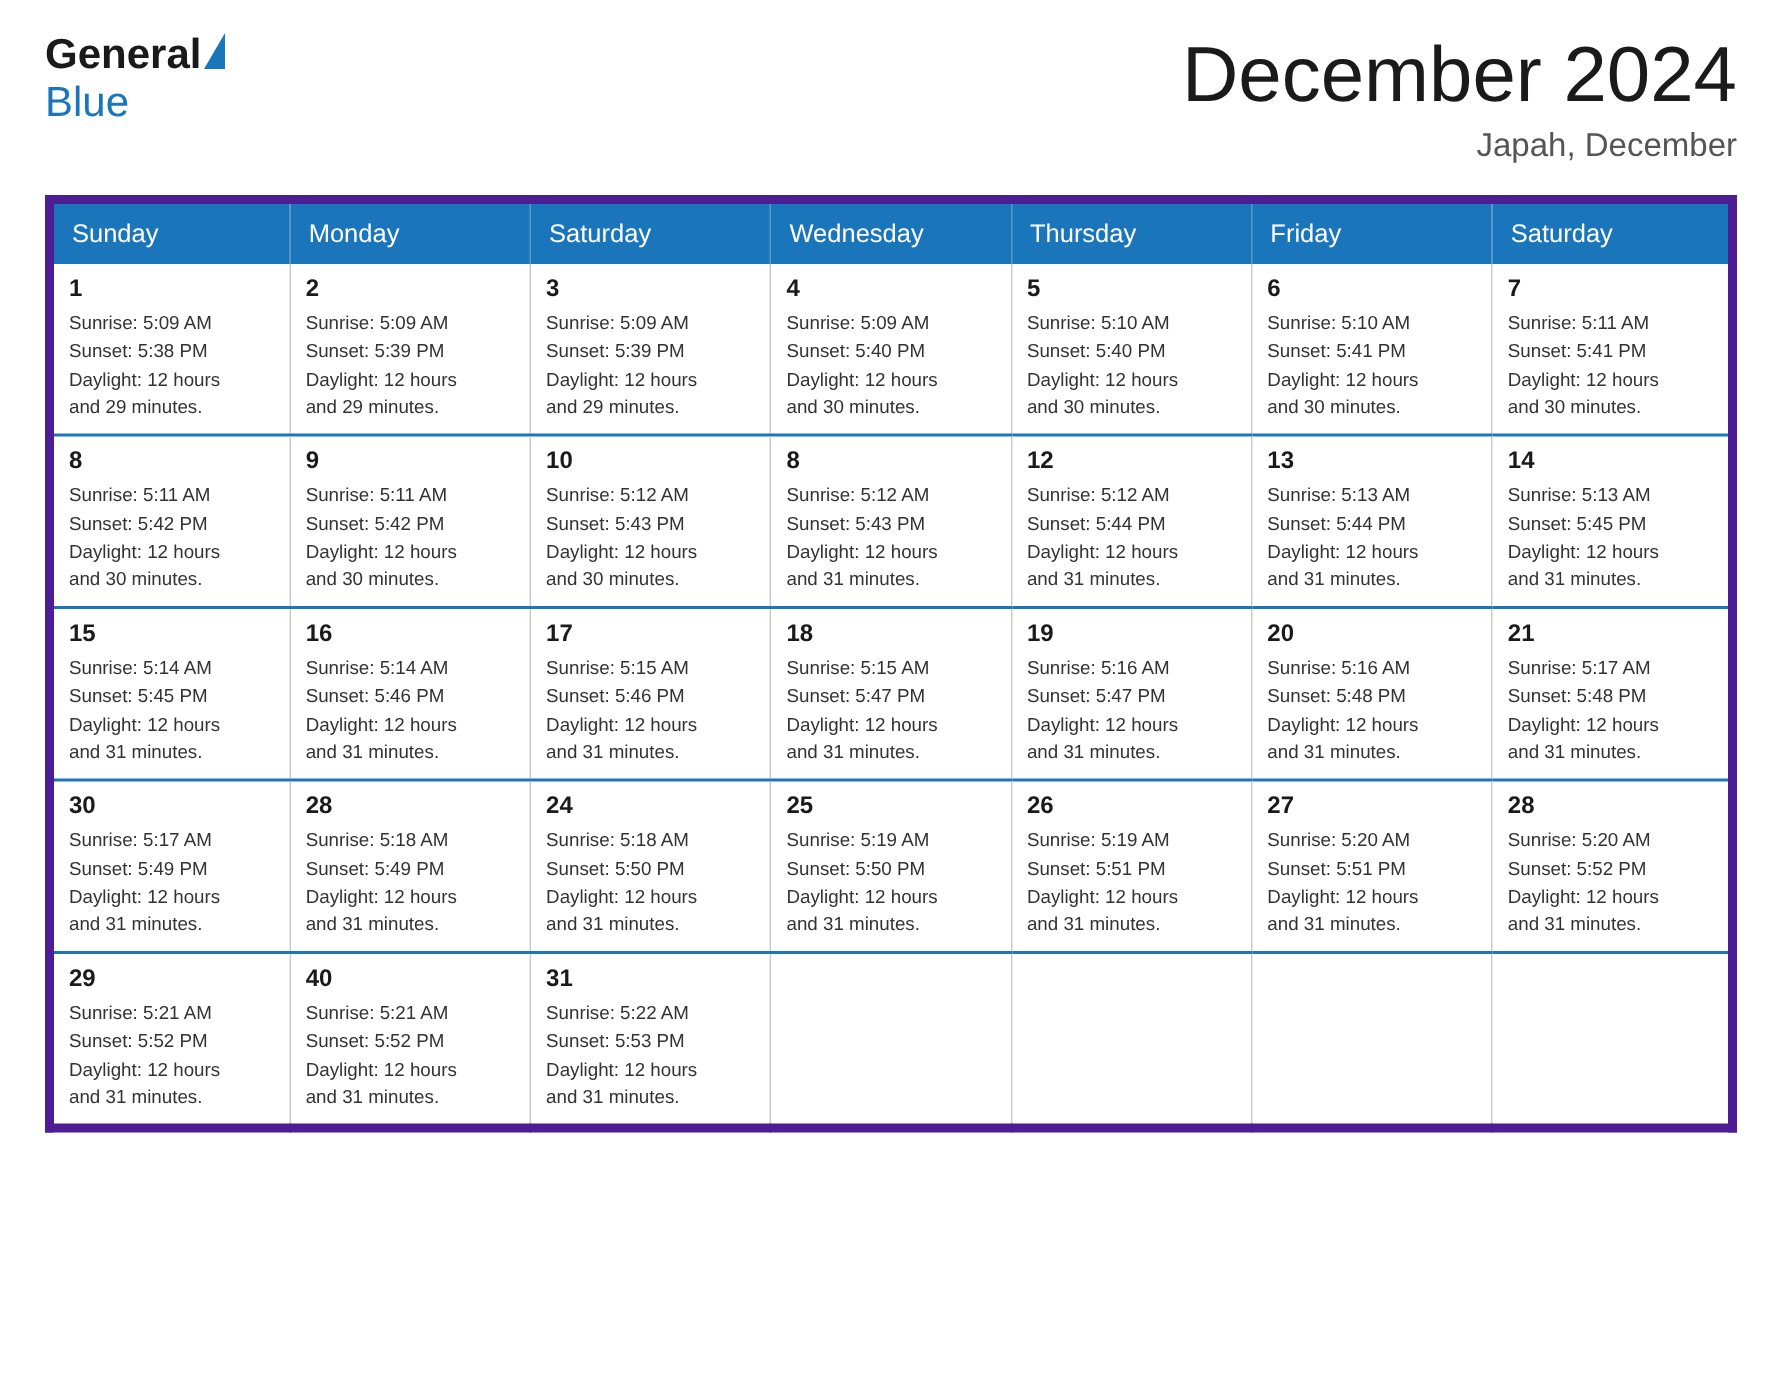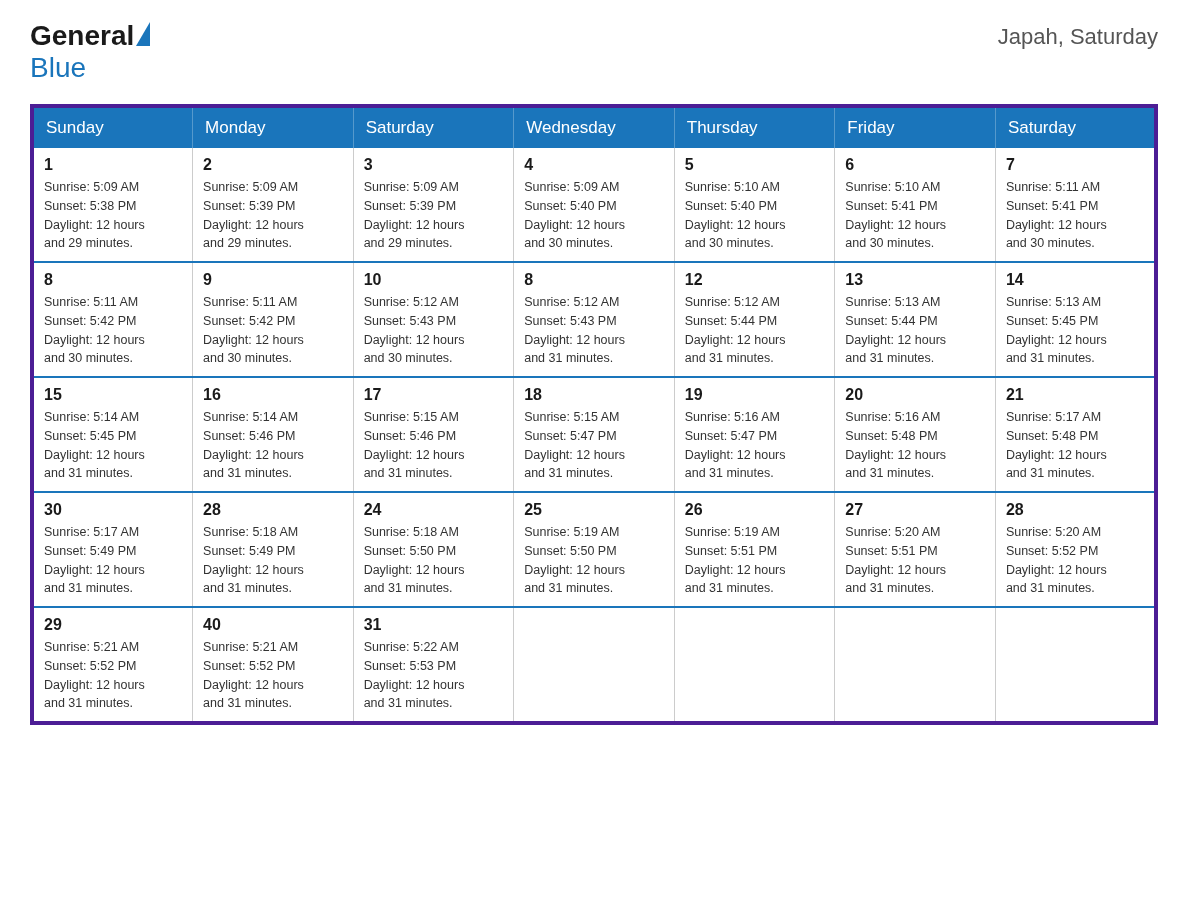--- a/index.html
+++ b/index.html
@@ -47,21 +47,21 @@
       font-family: Arial, sans-serif;
     }
     .location {
       font-size: 22px;
       color: #555555;
       margin-top: 4px;
     }
     .calendar-table {
       width: 100%;
       border-collapse: collapse;
-      border: 4px solid #4c1d95;
+      border: 6px solid #4c1d95;
       padding-left: 44px;
     }
     .calendar-table th {
       background-color: #1a75bb;
       color: white;
       text-align: left;
       padding: 10px 12px;
       font-size: 17px;
       font-weight: normal;
       border-right: 1px solid #5599cc;
@@ -118,21 +118,22 @@
   <div class="logo-wrapper">
     <div class="logo-row">
       <span class="logo-general">General</span>
       <div class="logo-triangle"></div>
     </div>
     <div style="display:flex; align-items:center; margin-left:2px;">
       <span class="logo-blue">Blue</span>
     </div>
   </div>
   <div class="title-section">
-    <div class="location">Japah, Saturday</div>
+    <div class="month-title">December 2024</div>
+    <div class="location">Japah, December</div>
   </div>
 </div>
 
 <table class="calendar-table">
   <thead>
     <tr>
     <th>Sunday</th>
         <th>Monday</th>
         <th>Saturday</th>
         <th>Wednesday</th>

